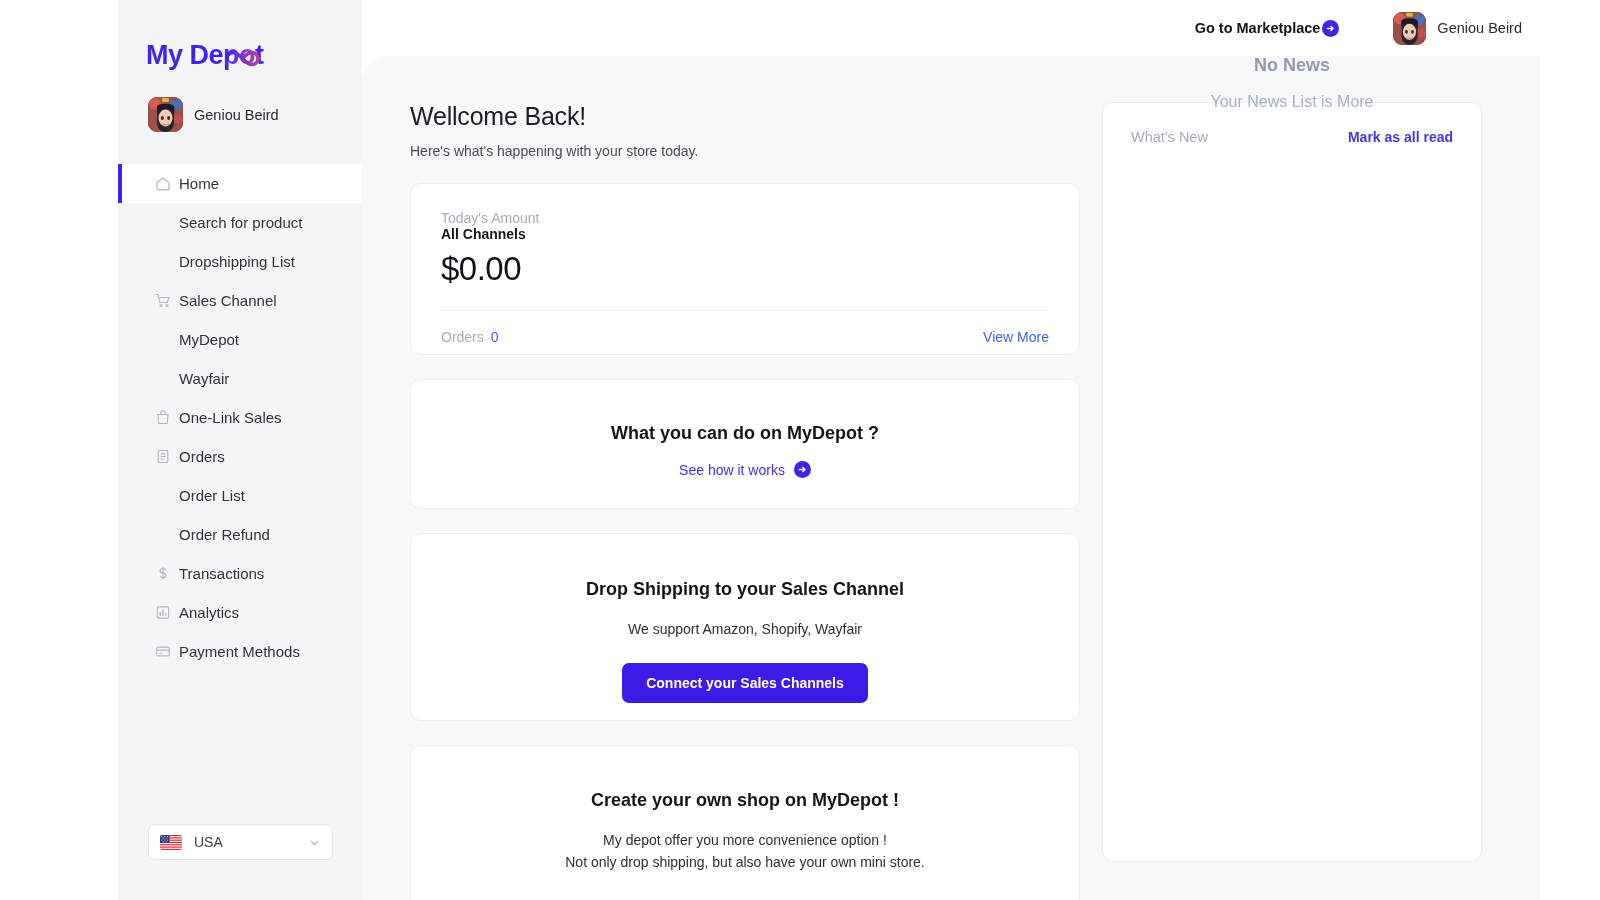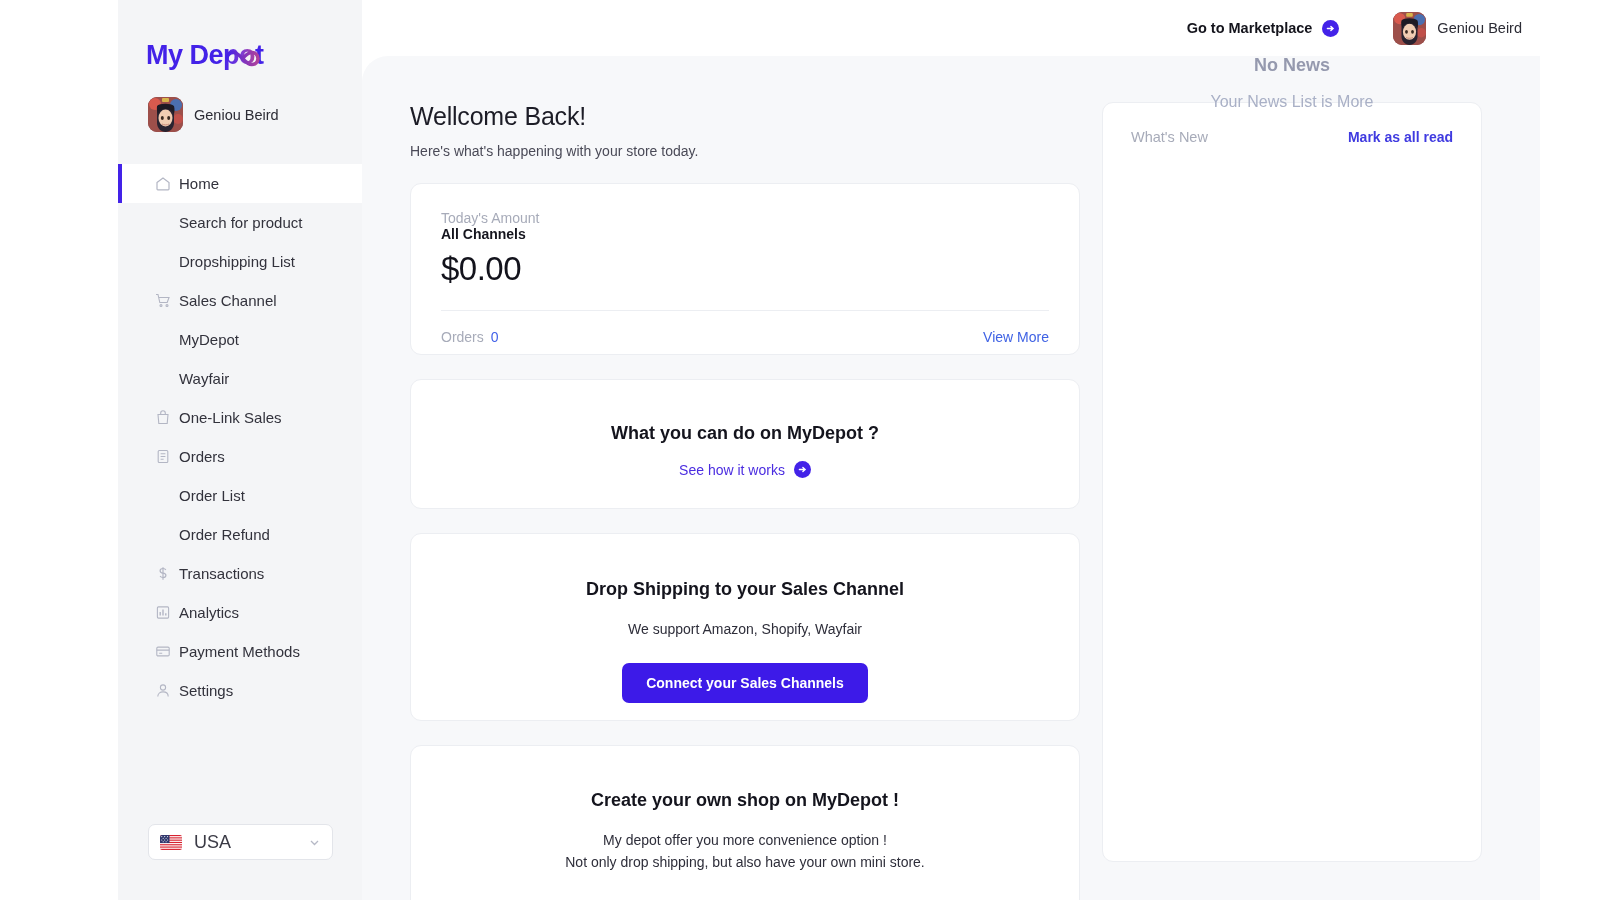--- a/index.html
+++ b/index.html
@@ -72,32 +72,32 @@
   }
 
   .country-wrap { margin-top: auto; padding: 0 0 40px 30px; }
   .country-select {
     width: 185px; height: 36px; background: #ffffff;
     border: 1px solid #e3e5ea; border-radius: 7px;
     display: flex; align-items: center; gap: 12px;
     padding: 0 11px; cursor: pointer;
   }
   .flag { width: 22px; height: 15px; border-radius: 2px; overflow: hidden; flex: 0 0 22px; }
-  .country-label { font-size: 18px; color: #3b3b46; flex: 1; }
+  .country-label { font-size: 14px; color: #3b3b46; flex: 1; }
   .chev { color: #b6b9c6; display: flex; }
 
   
   .right { flex: 1; height: 900px; background: #ffffff; position: relative; }
 
   .topbar {
     height: 56px; display: flex; align-items: center; justify-content: flex-end;
     padding-right: 78px; gap: 54px; background: #ffffff;
   }
   .marketplace-link {
-    display: flex; align-items: center; gap: 10px;
+    display: flex; align-items: center; gap: 2px;
     font-size: 14.5px; font-weight: bold; color: #14141c; cursor: pointer;
   }
   .arrow-circle {
     width: 17px; height: 17px; border-radius: 50%;
     background: #4322e8; display: flex; align-items: center; justify-content: center;
     color: #fff; flex: 0 0 17px;
   }
   .topbar-user { display: flex; align-items: center; gap: 11px; cursor: pointer; }
   .topbar-user .avatar { width: 33px; height: 33px; flex: 0 0 33px; border-radius: 9px; }
   .topbar-user-name { font-size: 14.5px; color: #2c2c35; }
@@ -295,29 +295,20 @@
         <span class="nav-ico">
           <svg width="16" height="16" viewBox="0 0 16 16" fill="none" stroke="currentColor" stroke-width="1.1" aria-hidden="true">
               <rect x="1.8" y="3.6" width="12.4" height="8.8" rx="1.2"></rect>
               <path d="M1.8 6.6h12.4" stroke-width="1.3"></path>
               <path d="M4.2 9.8h3"></path>
             </svg>
         </span>
         <span>Payment Methods</span>
       </div>
 
-      <div class="nav-item has-icon">
-        <span class="nav-ico">
-          <svg width="16" height="16" viewBox="0 0 16 16" fill="none" stroke="currentColor" stroke-width="1.1" aria-hidden="true">
-              <circle cx="8" cy="5" r="2.6"></circle>
-              <path d="M2.8 14c0-2.9 2.3-4.6 5.2-4.6s5.2 1.7 5.2 4.6"></path>
-            </svg>
-        </span>
-        <span>Settings</span>
-      </div>
 
     </nav>
 
     <div class="country-wrap">
       <div class="country-select">
         <span class="flag">
           <svg width="22" height="15" viewBox="0 0 22 15" aria-hidden="true">
             <rect width="22" height="15" fill="#ffffff"></rect>
             <g fill="#d7222f">
               <rect y="0" width="22" height="1.15"></rect>

